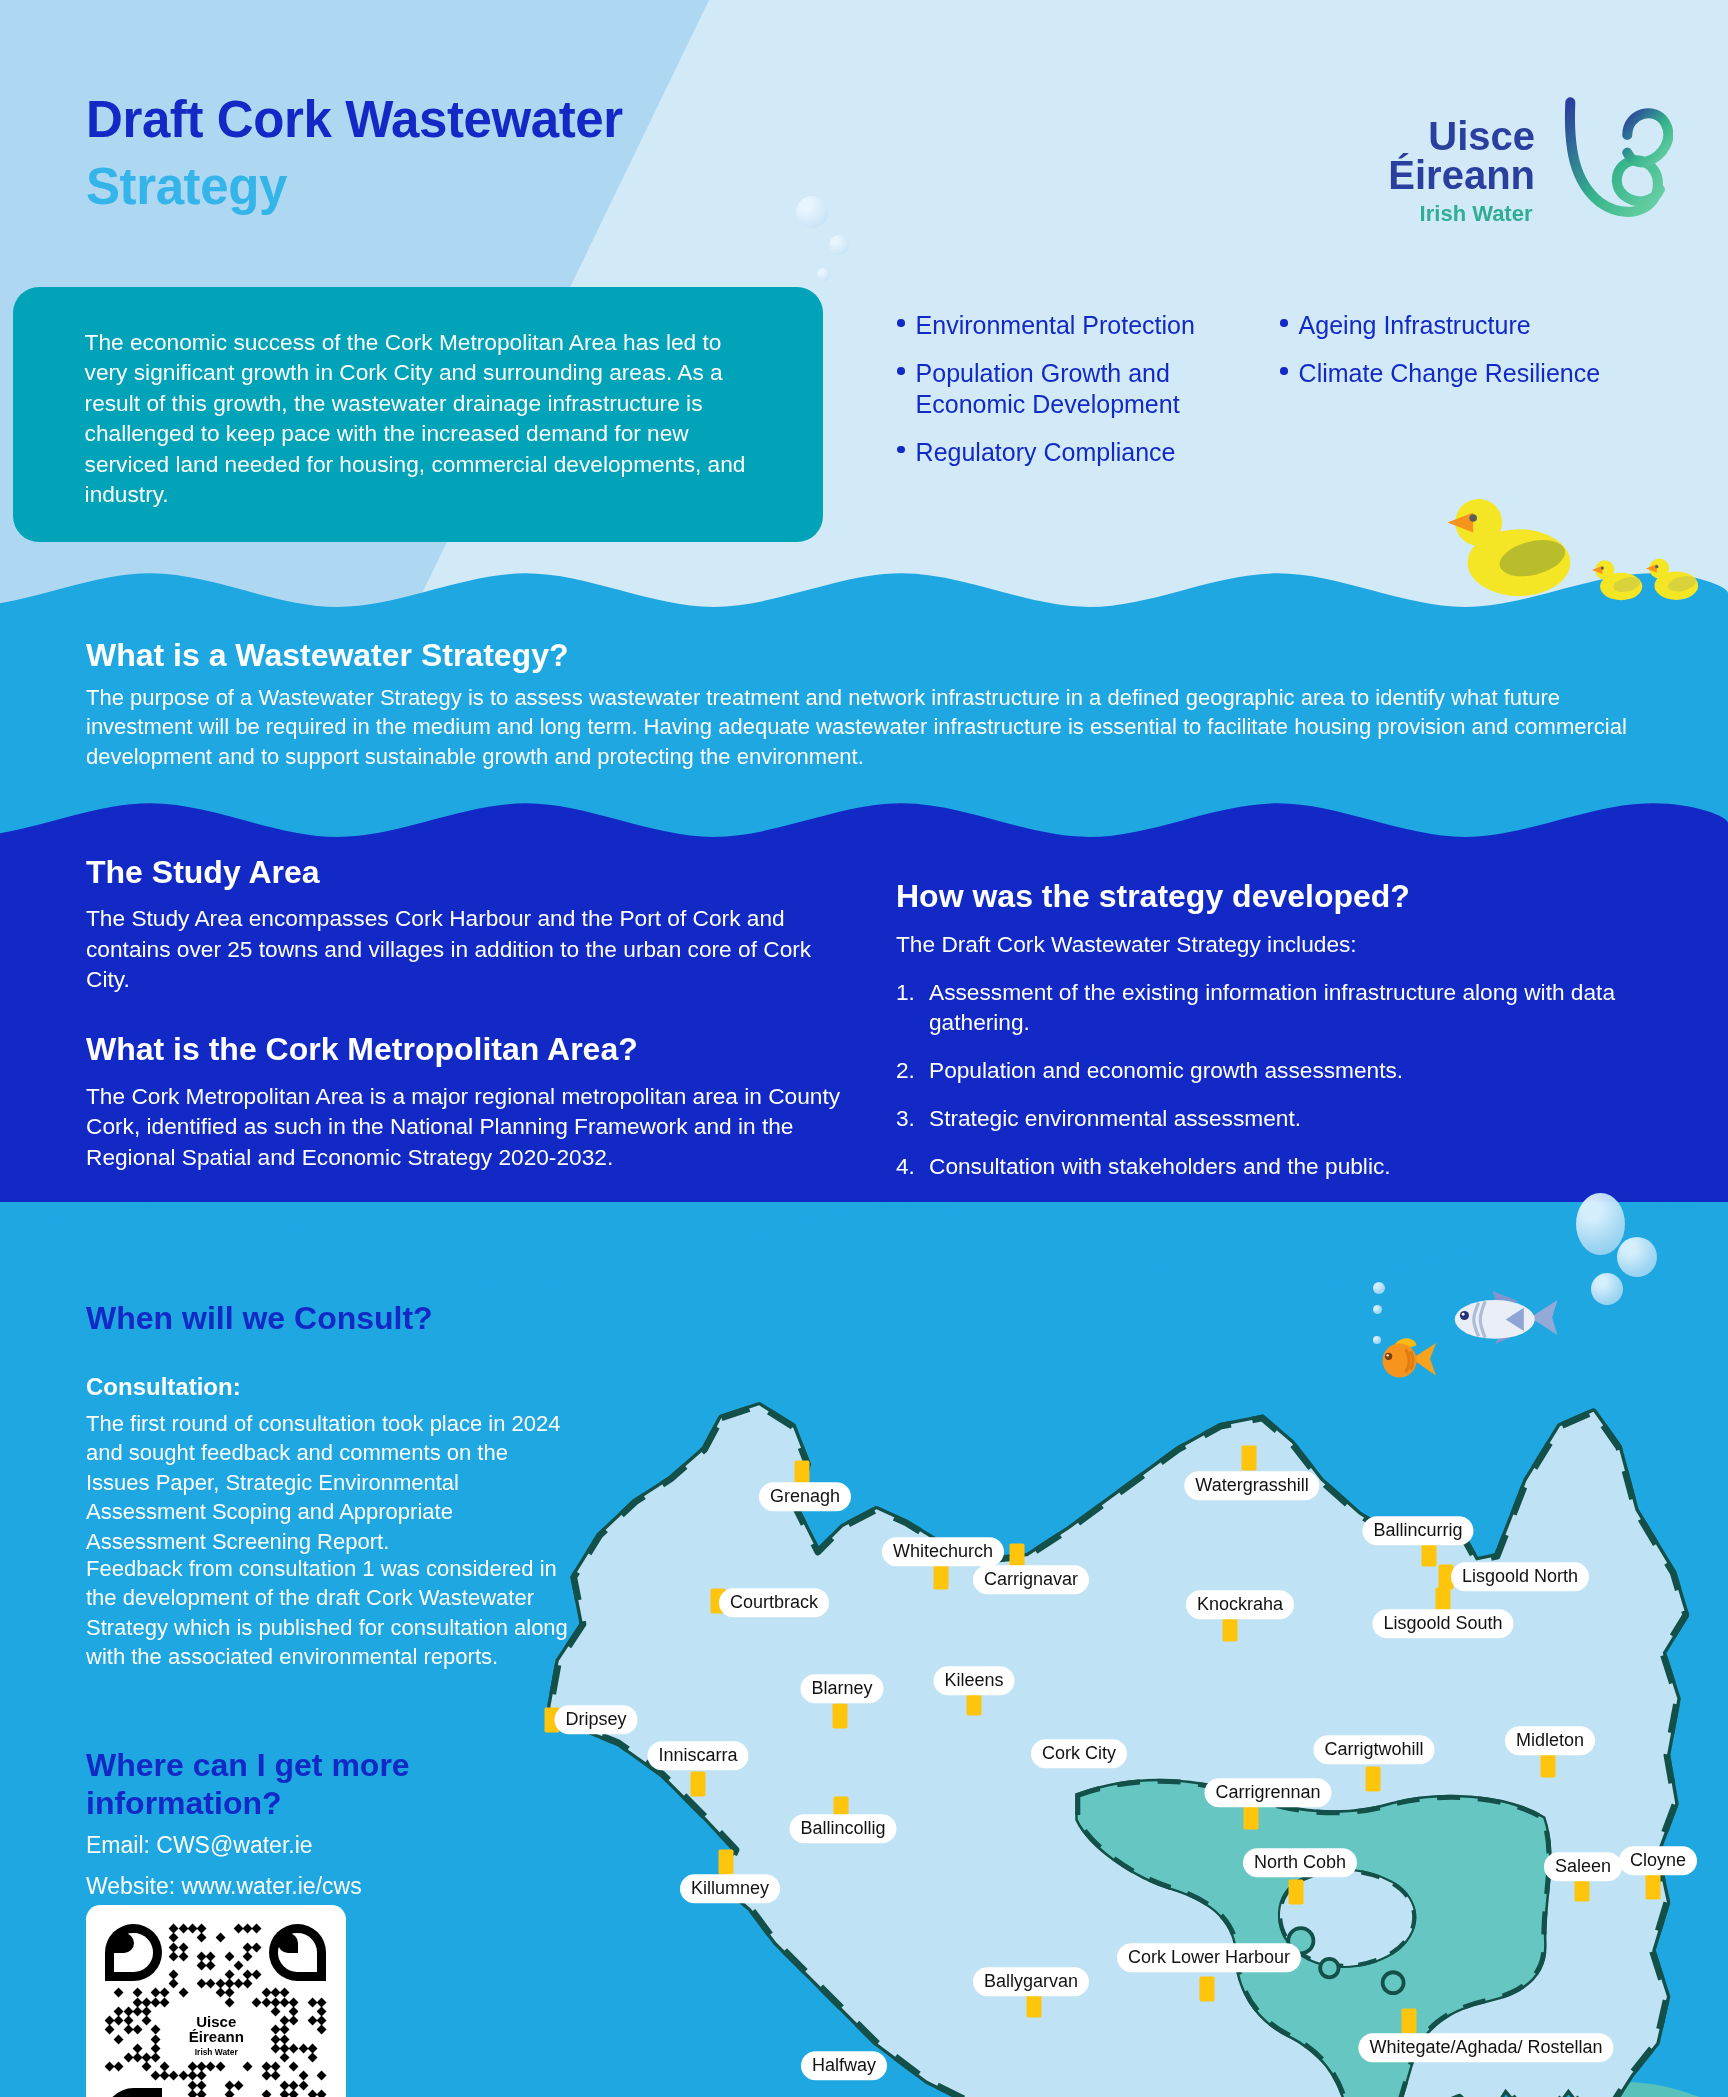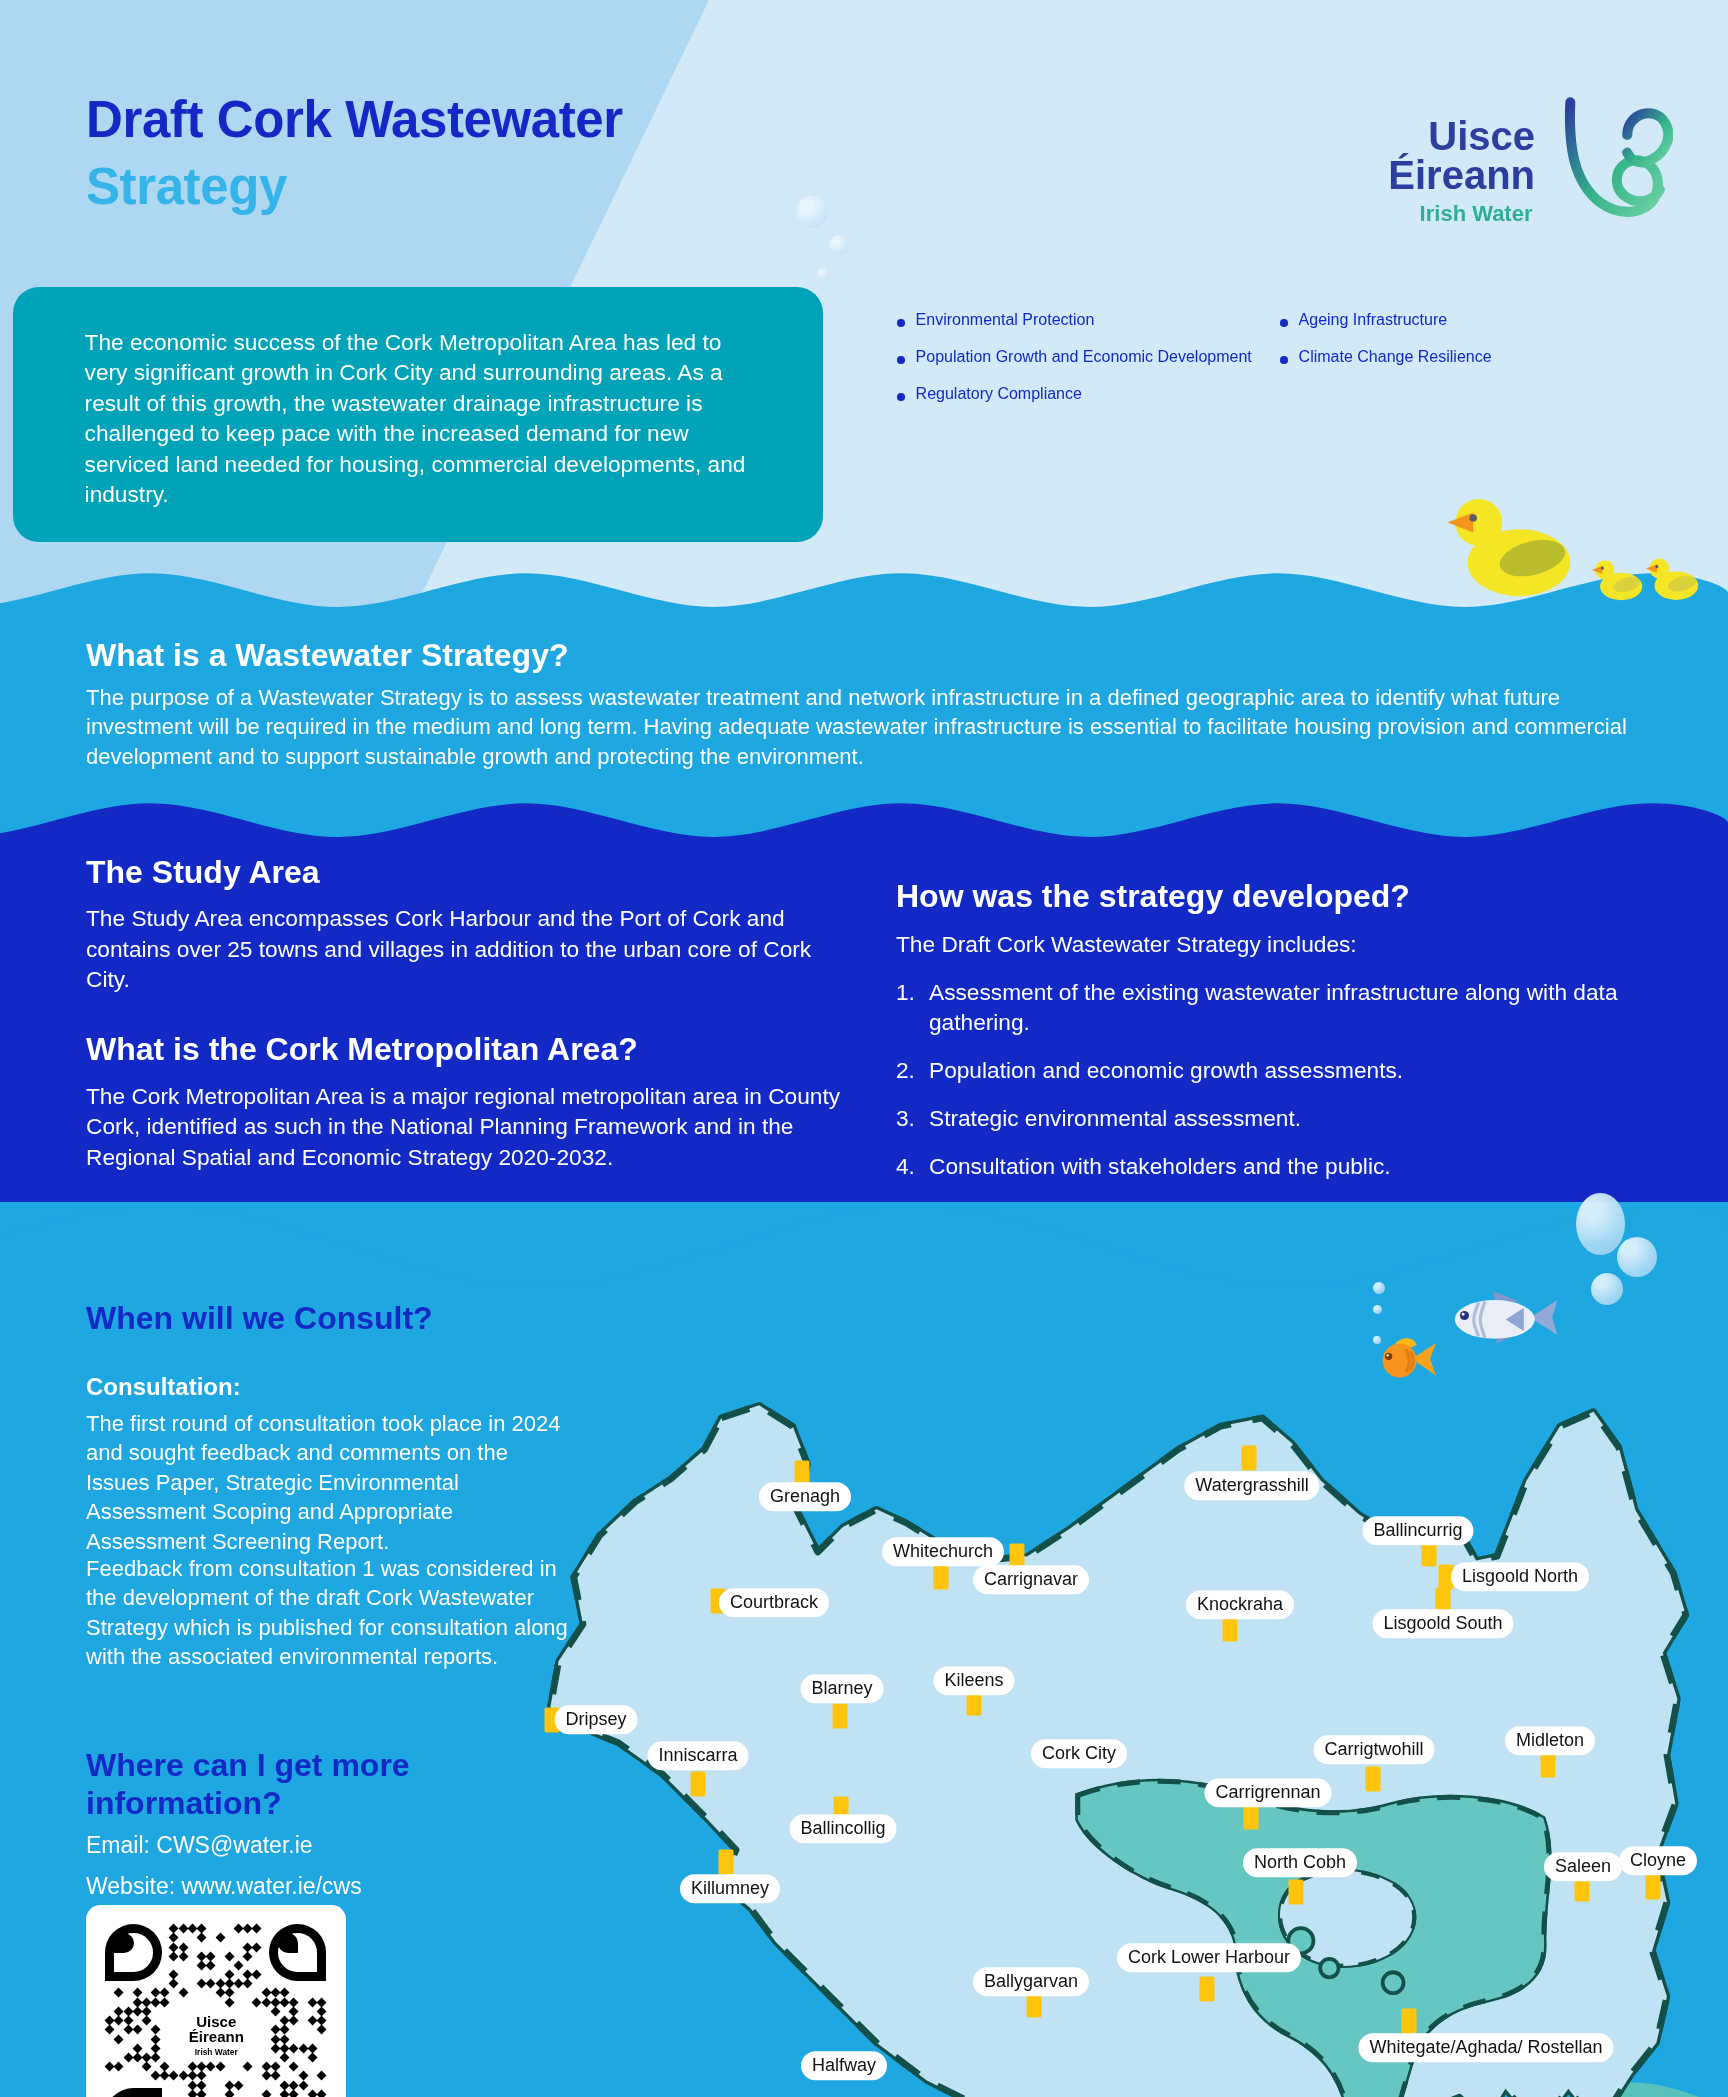--- a/index.html
+++ b/index.html
@@ -30,21 +30,21 @@
   .royal{color:var(--royal)}
   .body-txt{font-size:22.7px;line-height:1.34;color:#fff}
 
   
   #intro-box{left:12.6px;top:287px;width:810px;height:255px;background:var(--tealbox);
     border-radius:26px;padding:40px 59px 0 72px}
 
   
   #challenges{left:897px;top:294px;width:822px}
   .blist{margin-top:16px}
-  .bitem{display:flex;gap:11px;margin-bottom:17.6px;font-size:16px;line-height:1.22;color:var(--royal)}
+  .bitem{display:flex;gap:11px;margin-bottom:17.6px;font-size:25px;line-height:1.22;color:var(--royal)}
   .bitem .dot{flex:none;width:7.6px;height:7.6px;border-radius:50%;background:var(--royal);margin-top:9.2px}
   #chal-cols{display:flex}
   #chal-col1{width:383px}
   #chal-col2{width:428px}
 
   
   #logo{left:1359px;top:94px;width:331px;height:138px;display:flex;align-items:flex-start;gap:7.6px}
   #logo-text{width:176px;text-align:right;margin-top:23px}
   #logo-text .l1,#logo-text .l2{font-size:40px;font-weight:800;color:var(--logonavy);line-height:0.98}
   #logo-text .tag{font-size:22px;font-weight:700;color:var(--logoteal);margin-top:5.9px;margin-right:2.5px}
@@ -200,21 +200,21 @@
     <div class="body-txt" style="margin-top:12.6px">The Study Area encompasses Cork Harbour and the Port of Cork and contains over 25 towns and villages in addition to the urban core of Cork City.</div>
     <div class="h-sec white" style="margin-top:37px">What is the Cork Metropolitan Area?</div>
     <div class="body-txt" style="margin-top:12.6px">The Cork Metropolitan Area is a major regional metropolitan area in County Cork, identified as such in the National Planning Framework and in the Regional Spatial and Economic Strategy 2020-2032.</div>
   </div>
   <div class="abs" style="left:896px;top:36px;width:797px">
     <div class="h-sec white">How was the strategy developed?</div>
     <div class="body-txt" style="margin-top:14.3px">The Draft Cork Wastewater Strategy includes:</div>
     <div id="dev-list" style="margin-top:18.5px">
         <div style="display: flex; margin-bottom: 18.5px;">
           <span style="flex: 0 0 auto; width: 33px; font-size: 22.7px; color: rgb(255, 255, 255); line-height: 1.3;">1.</span>
-          <span style="font-size: 22.7px; color: rgb(255, 255, 255); line-height: 1.3;">Assessment of the existing wastewater infrastructure along with data gathering.</span>
+          <span style="font-size: 22.7px; color: rgb(255, 255, 255); line-height: 1.3;">Assessment of the existing information infrastructure along with data gathering.</span>
         </div>
         <div style="display: flex; margin-bottom: 18.5px;">
           <span style="flex: 0 0 auto; width: 33px; font-size: 22.7px; color: rgb(255, 255, 255); line-height: 1.3;">2.</span>
           <span style="font-size: 22.7px; color: rgb(255, 255, 255); line-height: 1.3;">Population and economic growth assessments.</span>
         </div>
         <div style="display: flex; margin-bottom: 18.5px;">
           <span style="flex: 0 0 auto; width: 33px; font-size: 22.7px; color: rgb(255, 255, 255); line-height: 1.3;">3.</span>
           <span style="font-size: 22.7px; color: rgb(255, 255, 255); line-height: 1.3;">Strategic environmental assessment.</span>
         </div>
         <div style="display: flex; margin-bottom: 18.5px;">

